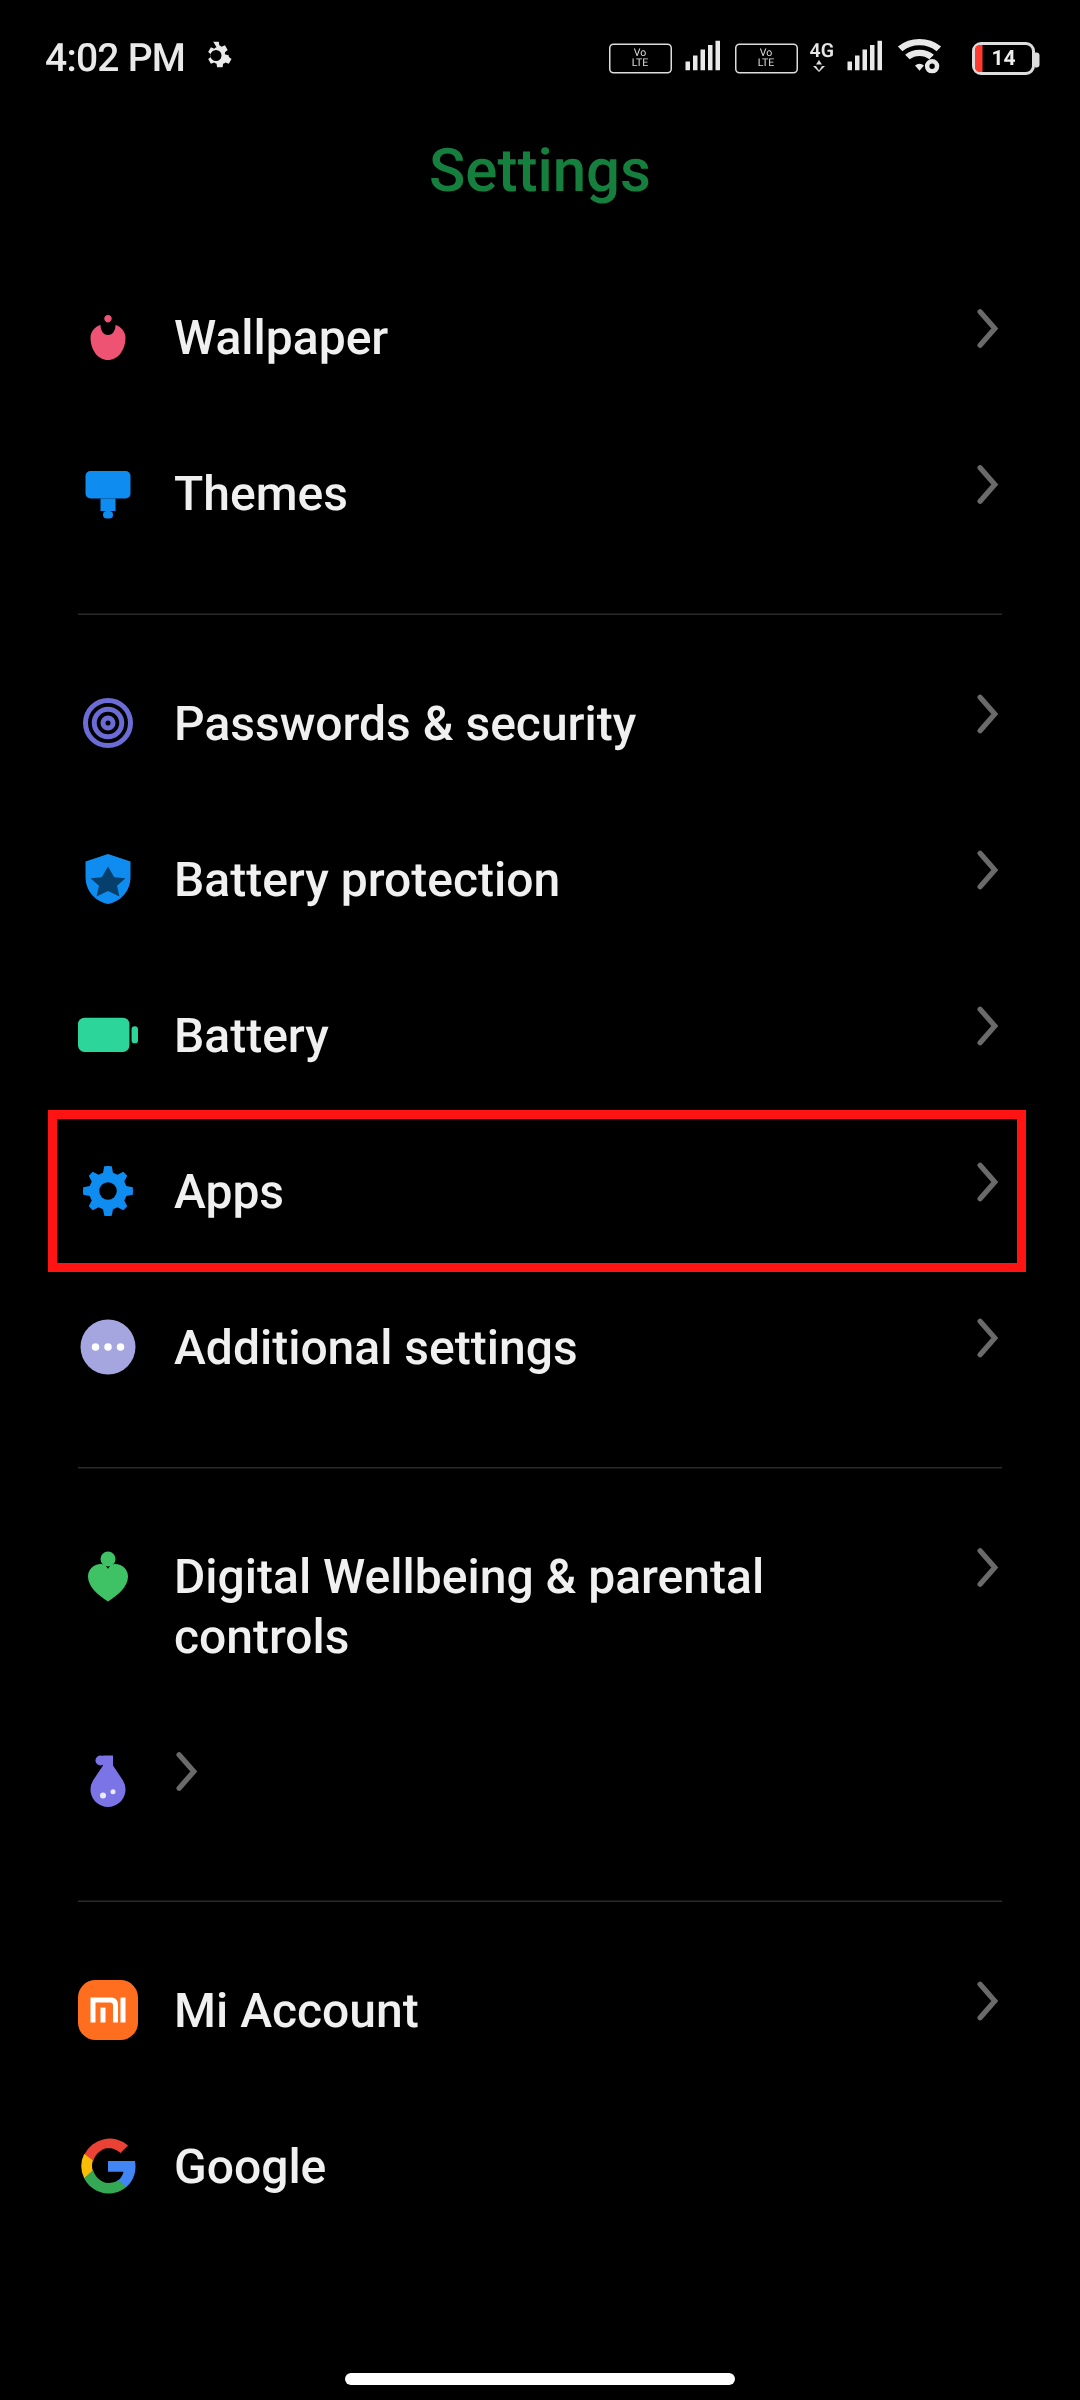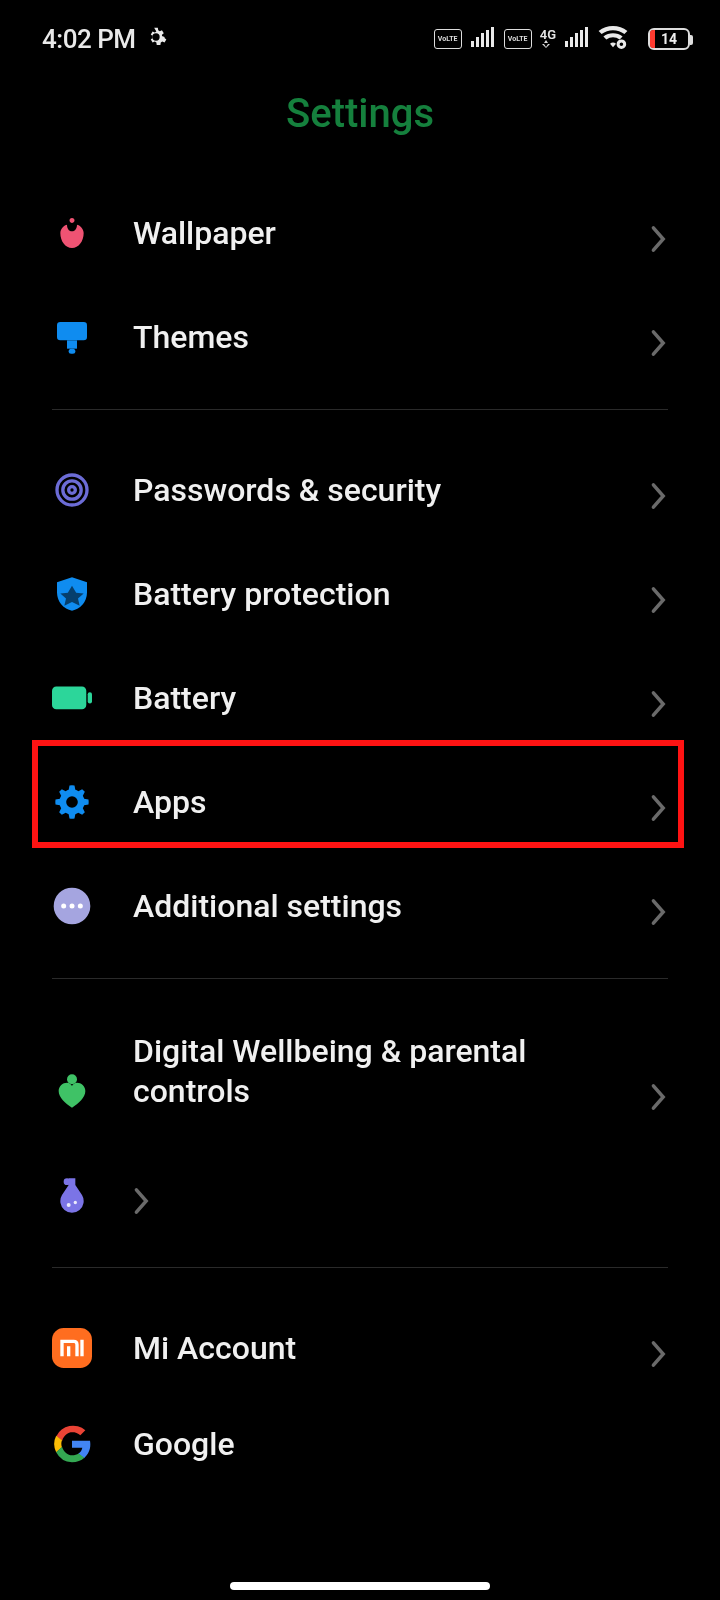--- a/index.html
+++ b/index.html
@@ -5,30 +5,30 @@
     * { margin: 0; padding: 0; box-sizing: border-box; }
     body {
       width: 720px; height: 1600px;
       background: #000; color: #e9e9e9;
       font-family: -apple-system, BlinkMacSystemFont, "Segoe UI", Roboto, Arial, sans-serif;
       overflow: hidden; position: relative;
     }
     
     .status-bar {
       display: flex; align-items: center; justify-content: space-between;
-      padding: 18px 30px 0 42px; height: 60px;
+      padding: 18px 30px 0 30px; height: 60px;
     }
     .status-left { display: flex; align-items: center; gap: 10px; }
     .time { font-size: 26px; font-weight: 500; letter-spacing: -.5px; }
     .gear-small svg { width: 22px; height: 22px; }
     .status-right { display: flex; align-items: center; gap: 8px; }
     .volte-box {
-      width: 28px; height: 20px; border: 1.5px solid #ddd; border-radius: 3px;
-      display: flex; align-items: center; justify-content: center;
-      font-size: 7px; line-height: 7px; font-weight: 700; color: #ddd;
+      width: 42px; height: 20px; border: 1.5px solid #ddd; border-radius: 3px;
+      display: flex; flex-direction: column; align-items: center; justify-content: center;
+      font-size: 7px; line-height: 7px; font-weight: 400; color: #ddd;
     }
     .signal svg { width: 26px; height: 20px; }
     .sig4g { font-size: 13px; font-weight: 600; color: #e5e5e5; line-height: 10px; }
     .wifi svg { width: 30px; height: 24px; }
     .battery {
       width: 42px; height: 22px; border: 2px solid #ddd; border-radius: 6px;
       position: relative; display: flex; align-items: center; margin-left: 12px;
     }
     .battery::after {
       content: ""; position: absolute; right: -5px; top: 5px; width: 3px; height: 10px;
@@ -36,21 +36,21 @@
     }
     .batt-fill { width: 14%; height: 100%; background: #ff3b30; border-radius: 3px 0 0 3px; }
     .batt-txt {
       position: absolute; width: 100%; text-align: center; font-size: 14px; font-weight: 700;
       color: #eee;
     }
     
     .page-title { text-align: center; font-size: 40px; font-weight: 500; color: #15803d; margin: 30px 0 40px; }
     
     .row {
-      display: flex; align-items: flex-end; gap: 41px;
+      display: flex; align-items: flex-start; gap: 24px;
       padding: 28px 52px 28px 52px; min-height: 104px;
       position: relative;
     }
     .row-icon { width: 40px; height: 40px; display:flex; align-items:center; justify-content:center; flex-shrink:0; }
     .row-label { font-size: 32px; color: #f0f0f0; font-weight: 500; flex: 1; line-height: 1.25; }
     .chevron { width: 18px; height: 28px; flex-shrink:0; }
     .chevron svg { width: 100%; height: 100%; }
     .divider { height: 1px; background: #2a2a2a; margin: 24px 52px; }
     .highlight-box {
       position: absolute; left: 32px; right: 36px;

